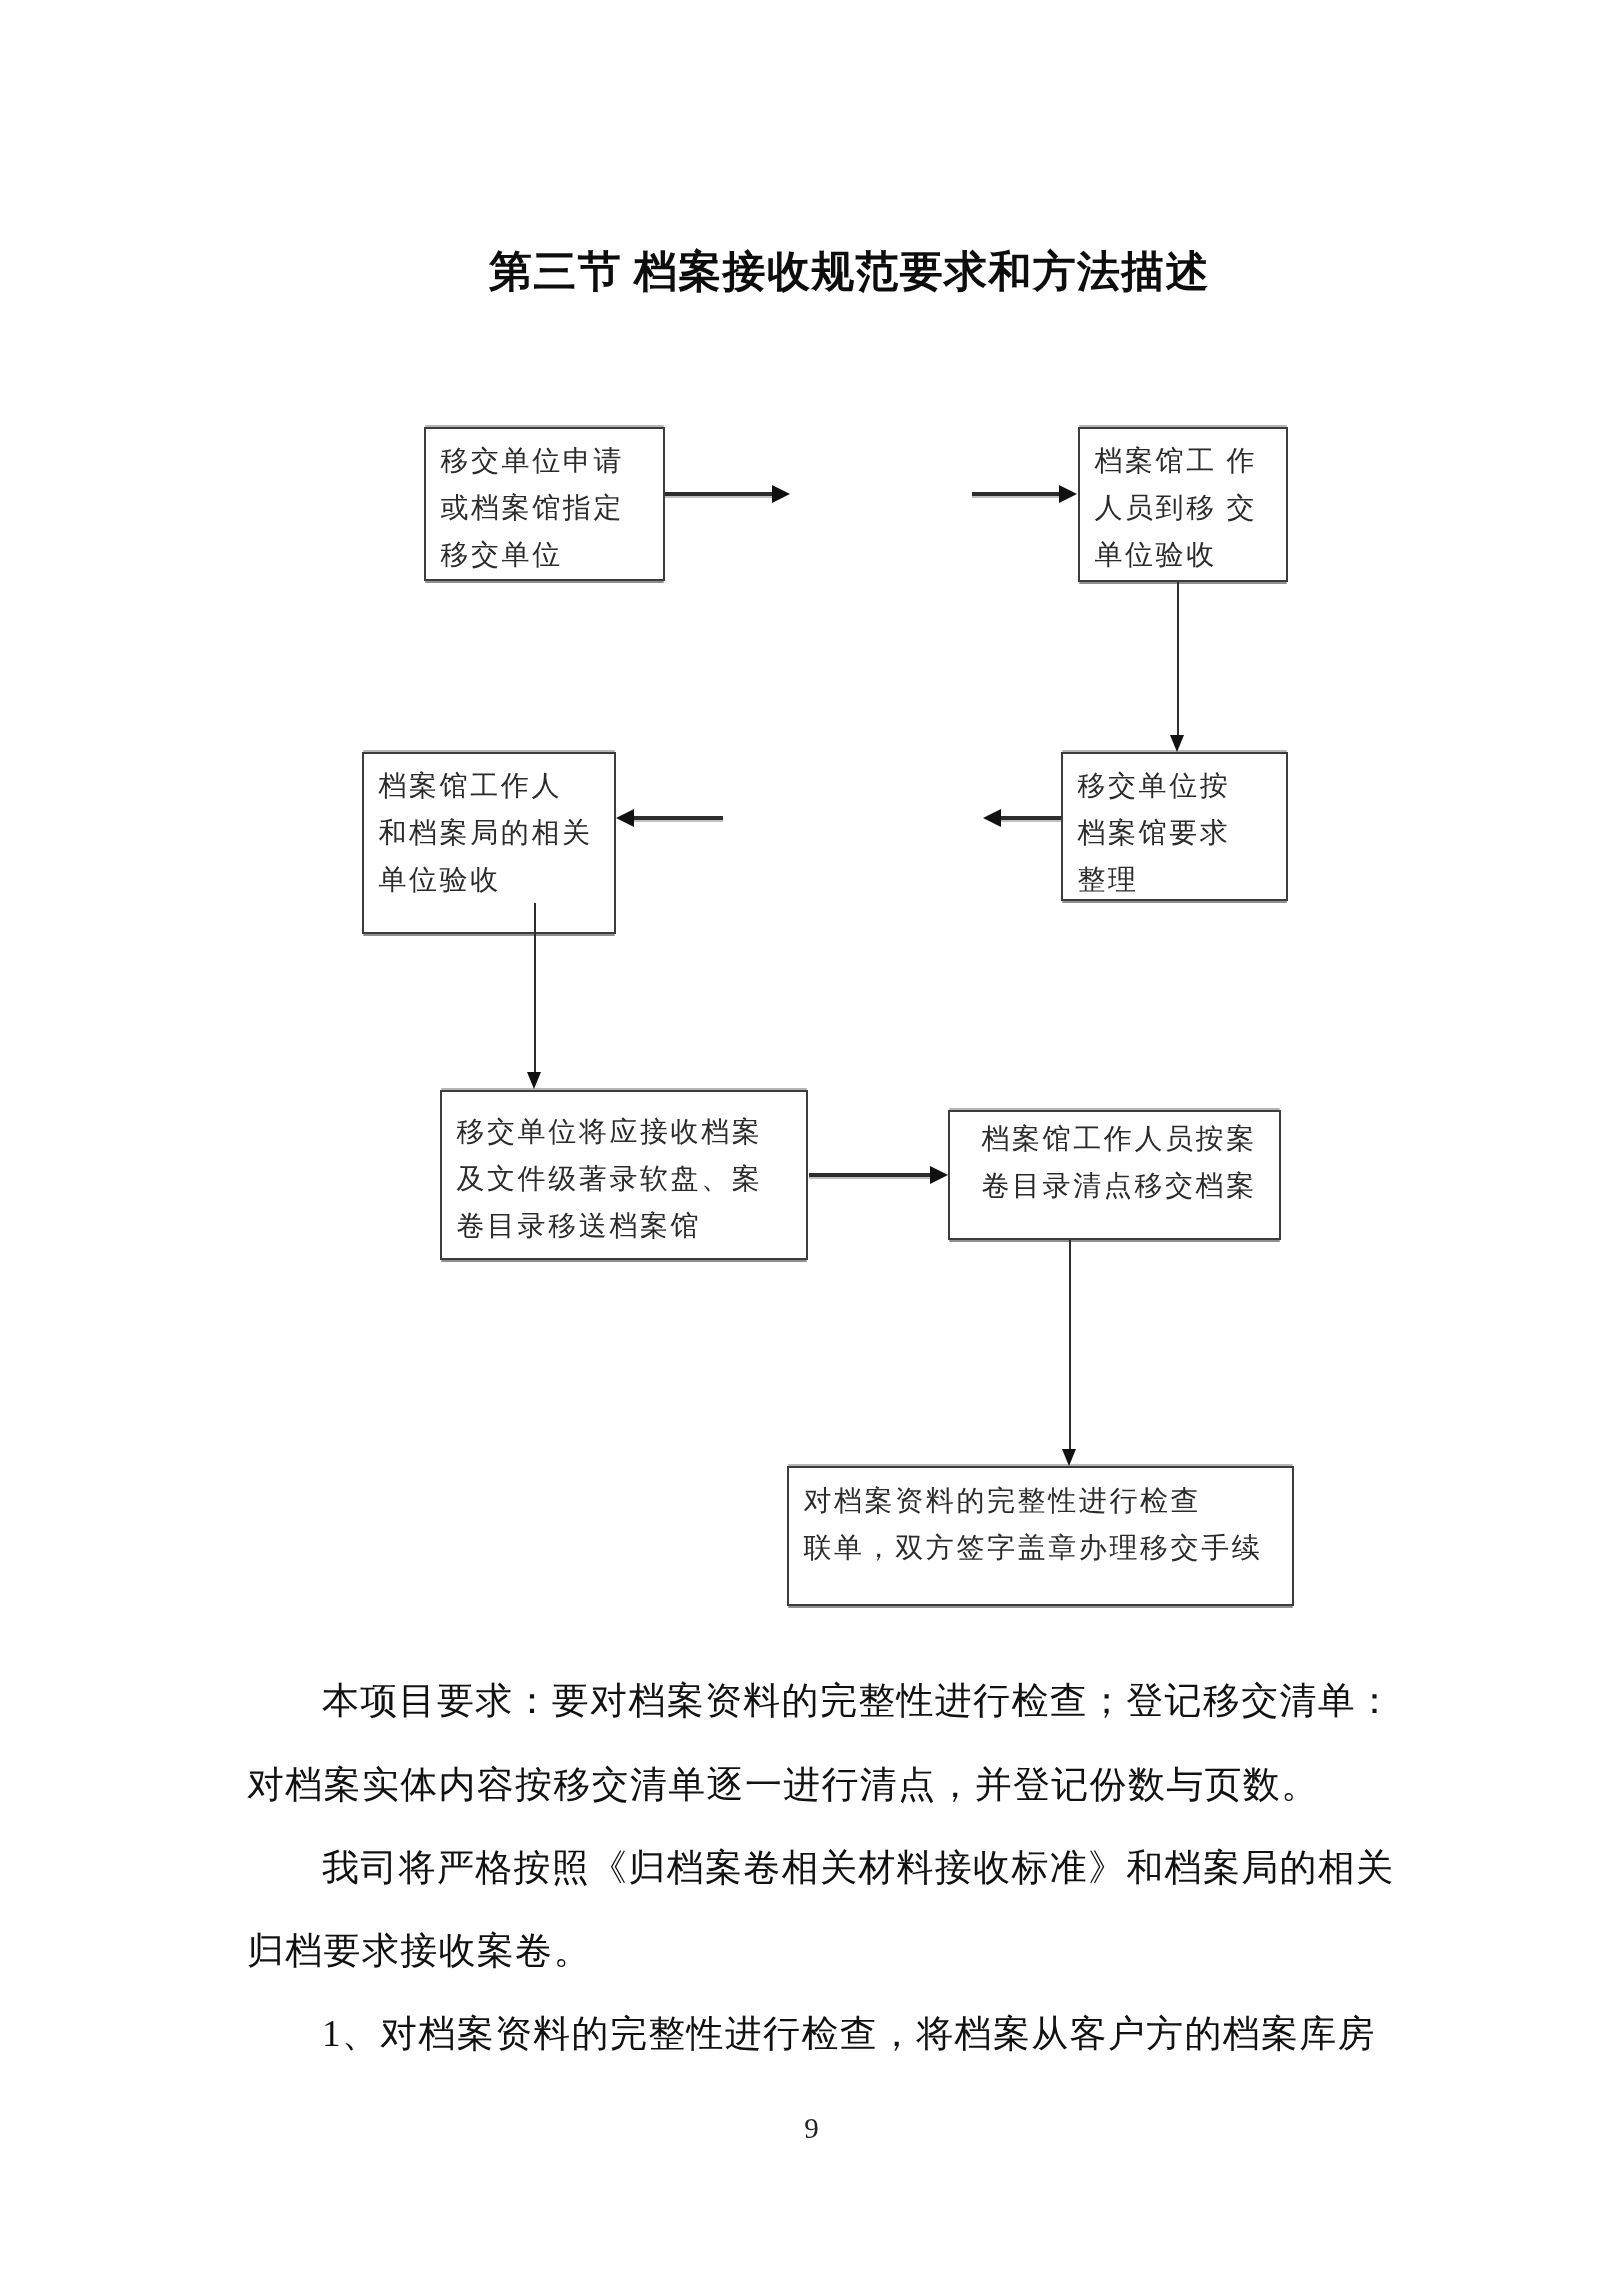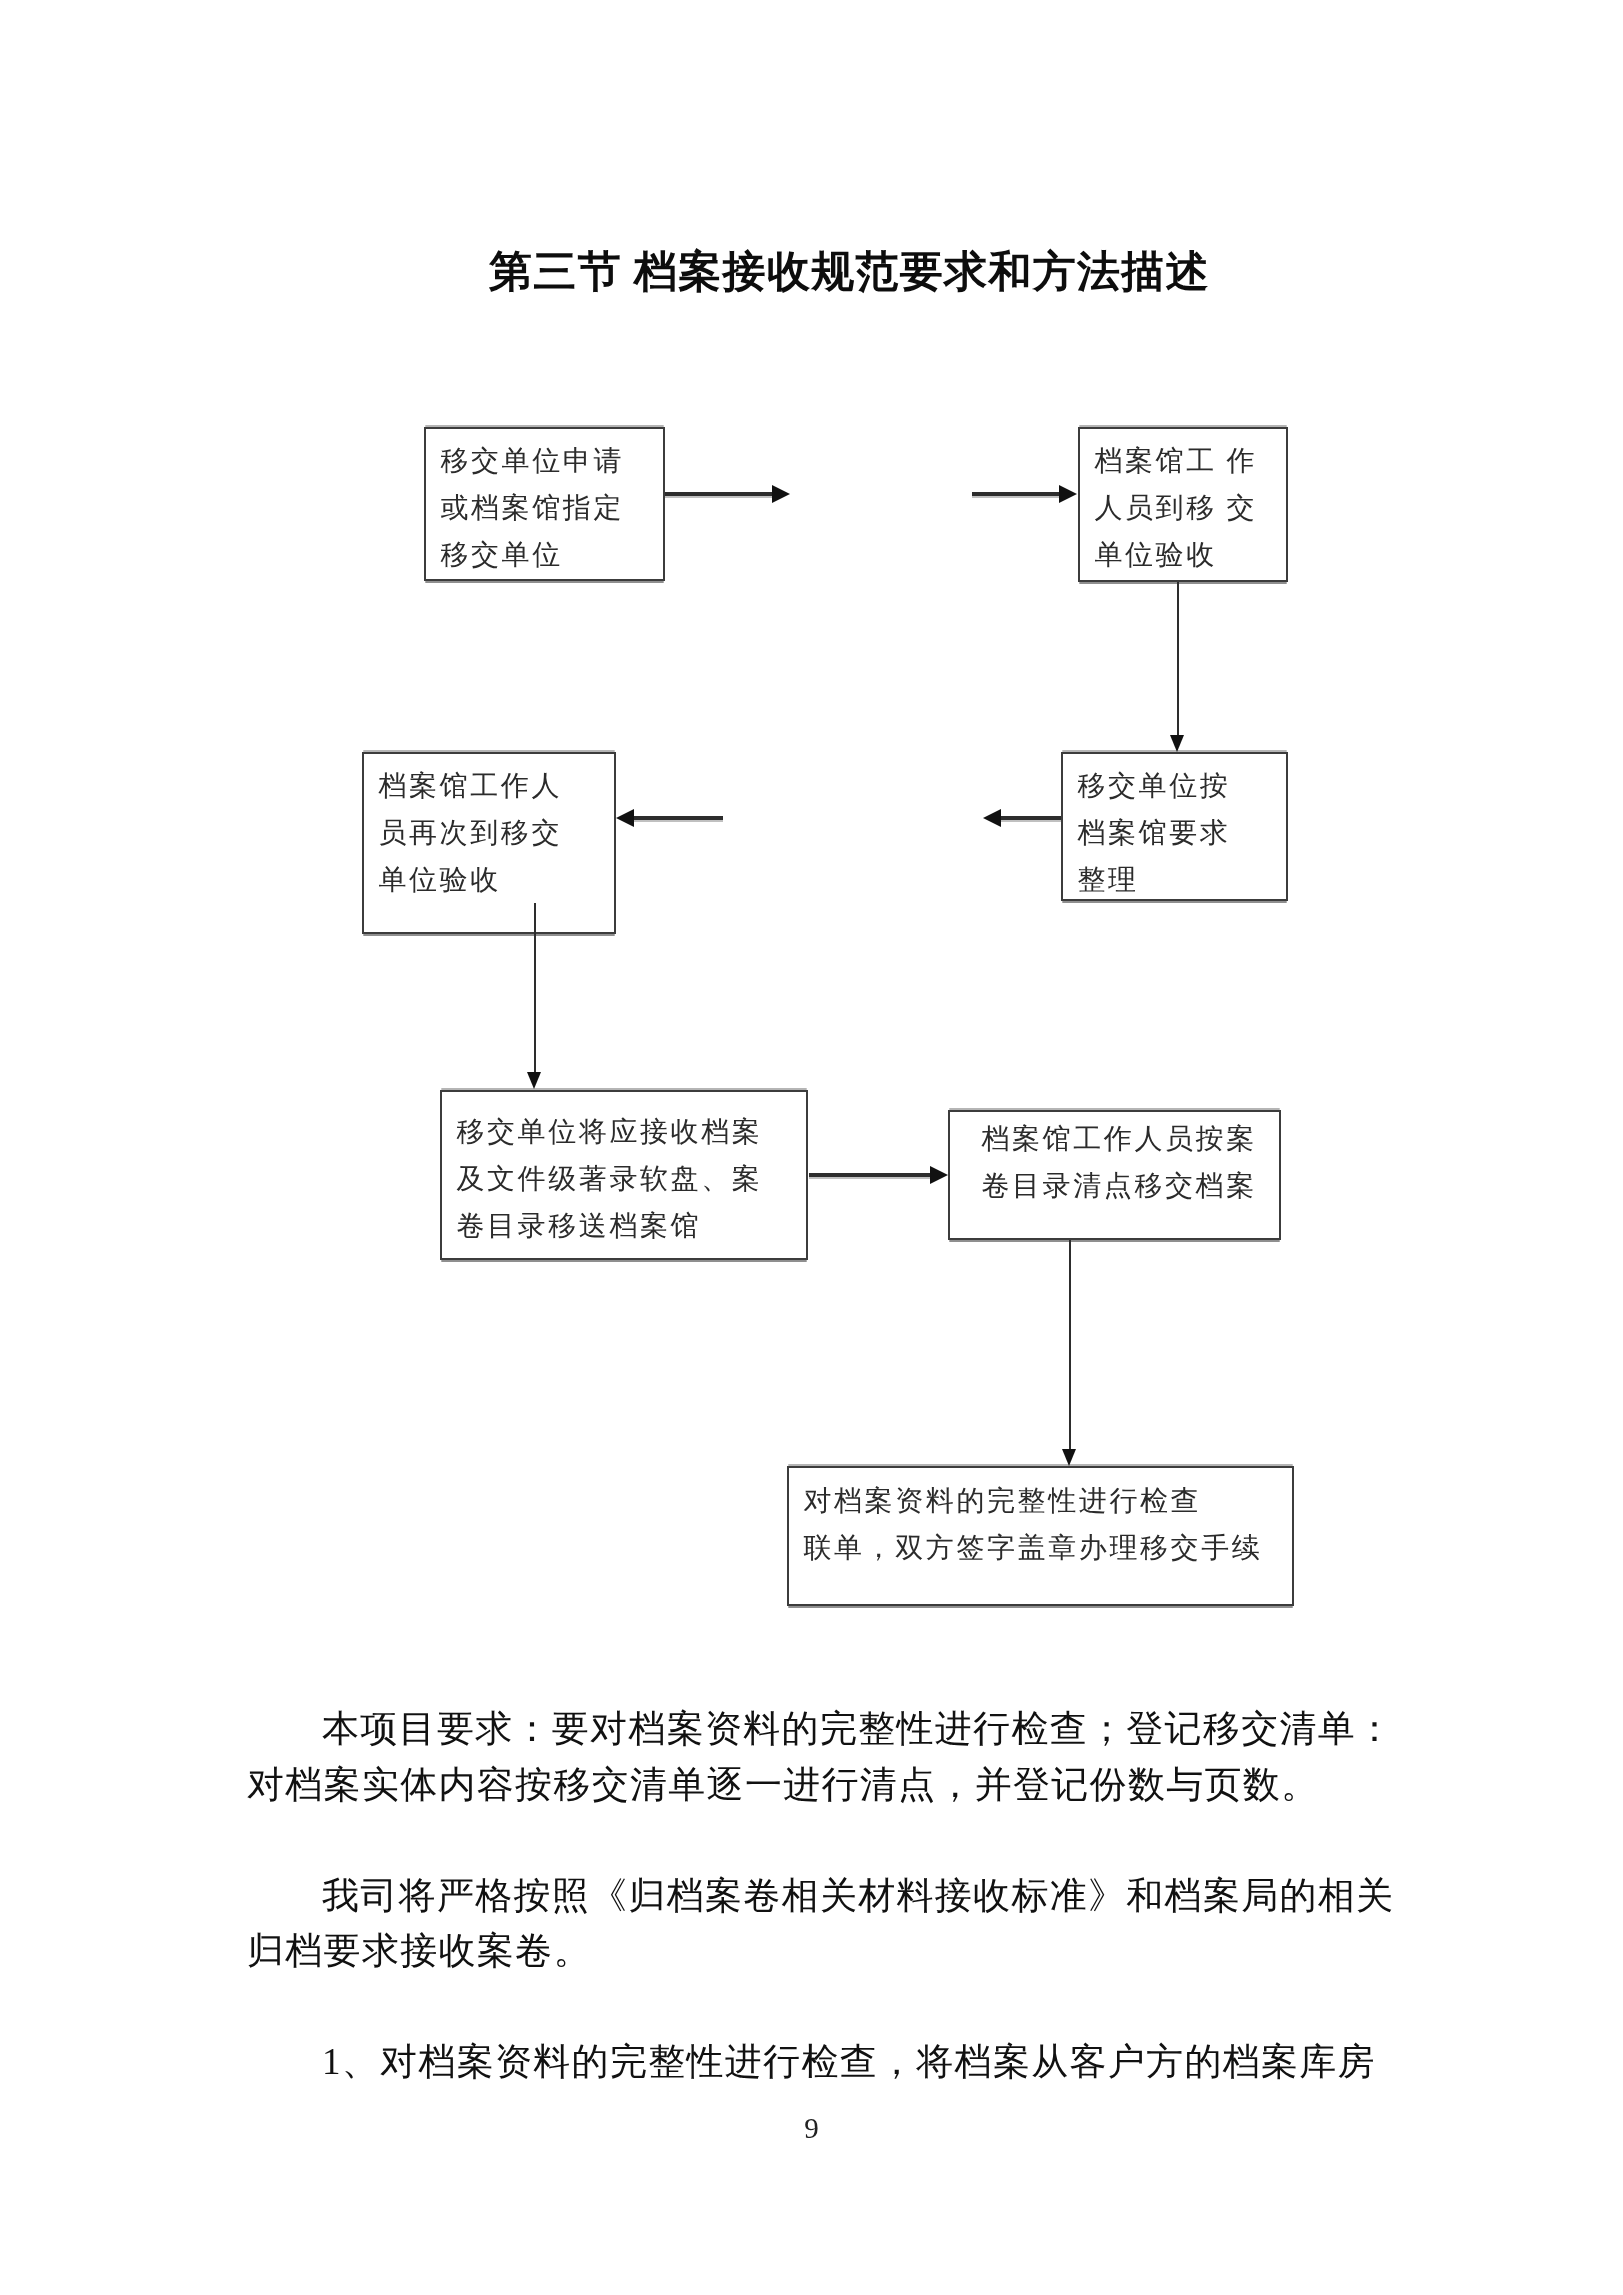--- a/index.html
+++ b/index.html
@@ -107,21 +107,21 @@
   
   .body-line {
     position: absolute;
     left: 247px;
     font-size: 37px;
     line-height: 46px;
     letter-spacing: 1.3px;
     color: #111111;
     white-space: pre;
   }
-  .body-line.indent { left: 322px; margin-top: 28px; }
+  .body-line.indent { left: 322px; }
   .bl1 { top: 1678px; }
   .bl2 { top: 1762px; }
   .bl3 { top: 1845px; }
   .bl4 { top: 1928px; }
   .bl5 { top: 2011px; }
 
   .page-number {
     position: absolute;
     top: 2112px;
     left: 0;
@@ -146,21 +146,21 @@
 
 
   <div class="fc-box b3">
     <div class="fc-line">档案馆工 作</div>
     <div class="fc-line">人员到移 交</div>
     <div class="fc-line">单位验收</div>
   </div>
 
   <div class="fc-box b4">
     <div class="fc-line">档案馆工作人</div>
-    <div class="fc-line">员再次到移交</div>
+    <div class="fc-line">和档案局的相关</div>
     <div class="fc-line">单位验收</div>
   </div>
 
 
   <div class="fc-box b6">
     <div class="fc-line">移交单位按</div>
     <div class="fc-line">档案馆要求</div>
     <div class="fc-line">整理</div>
   </div>
 

